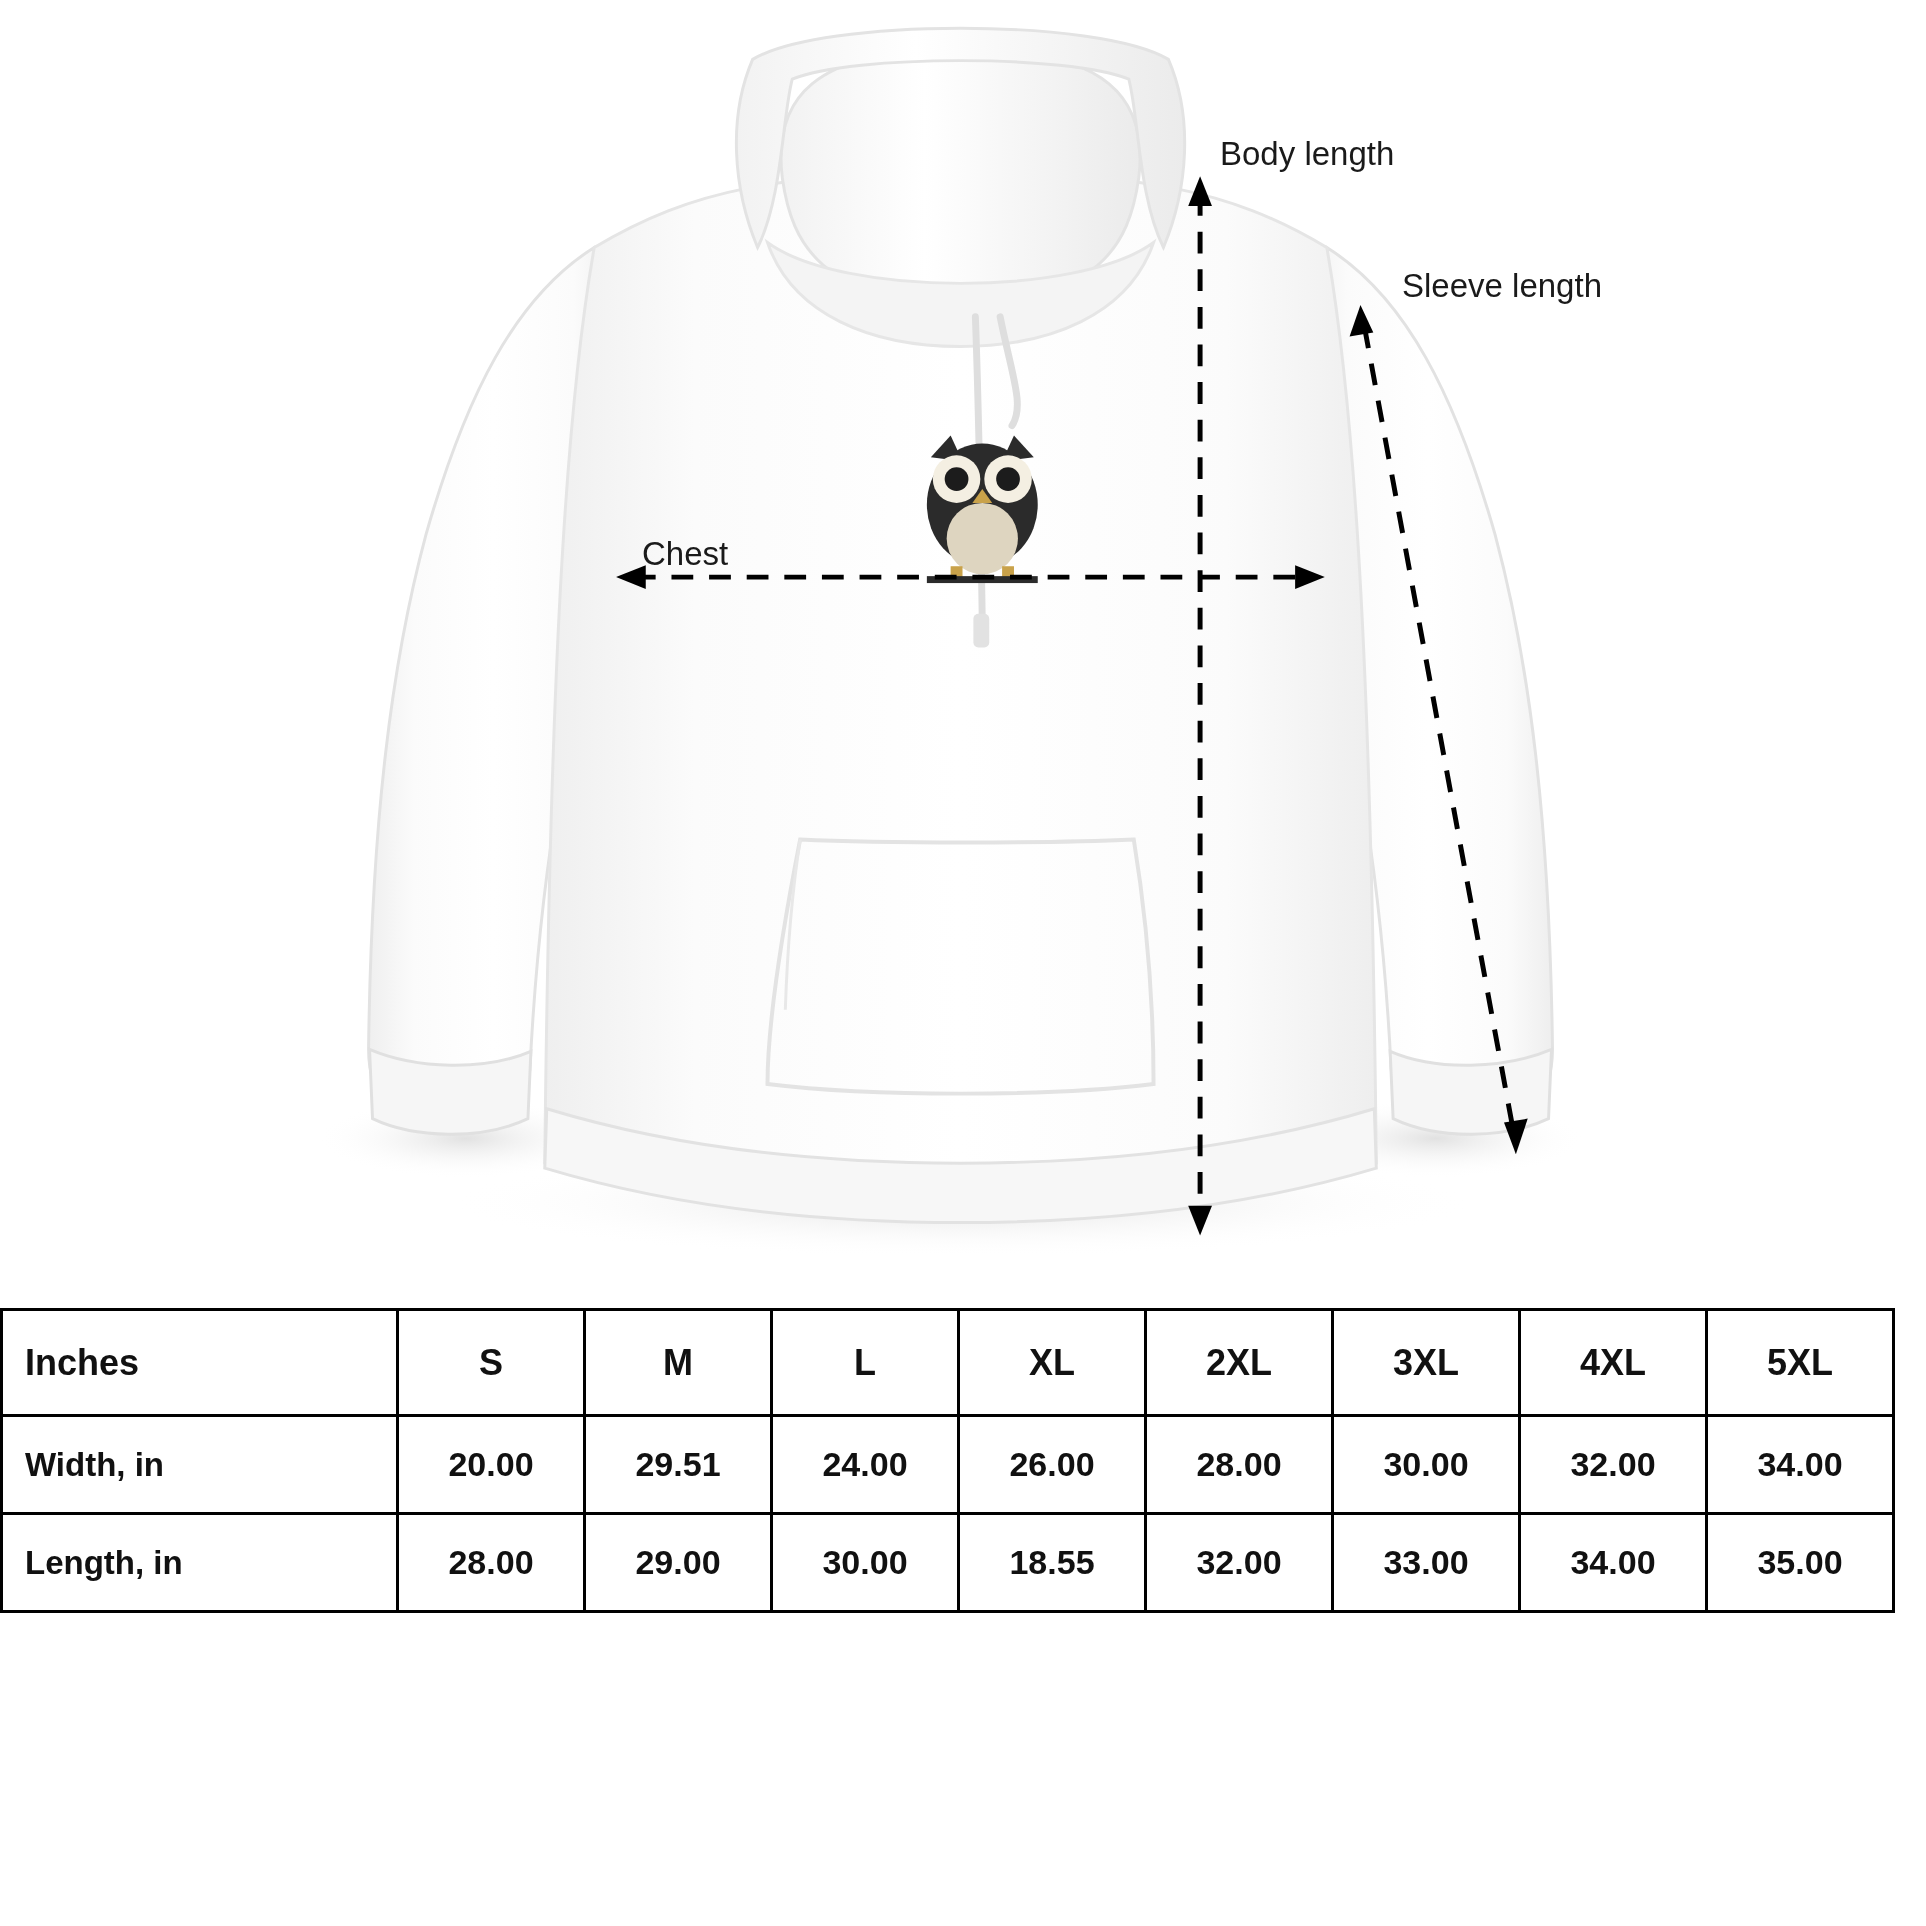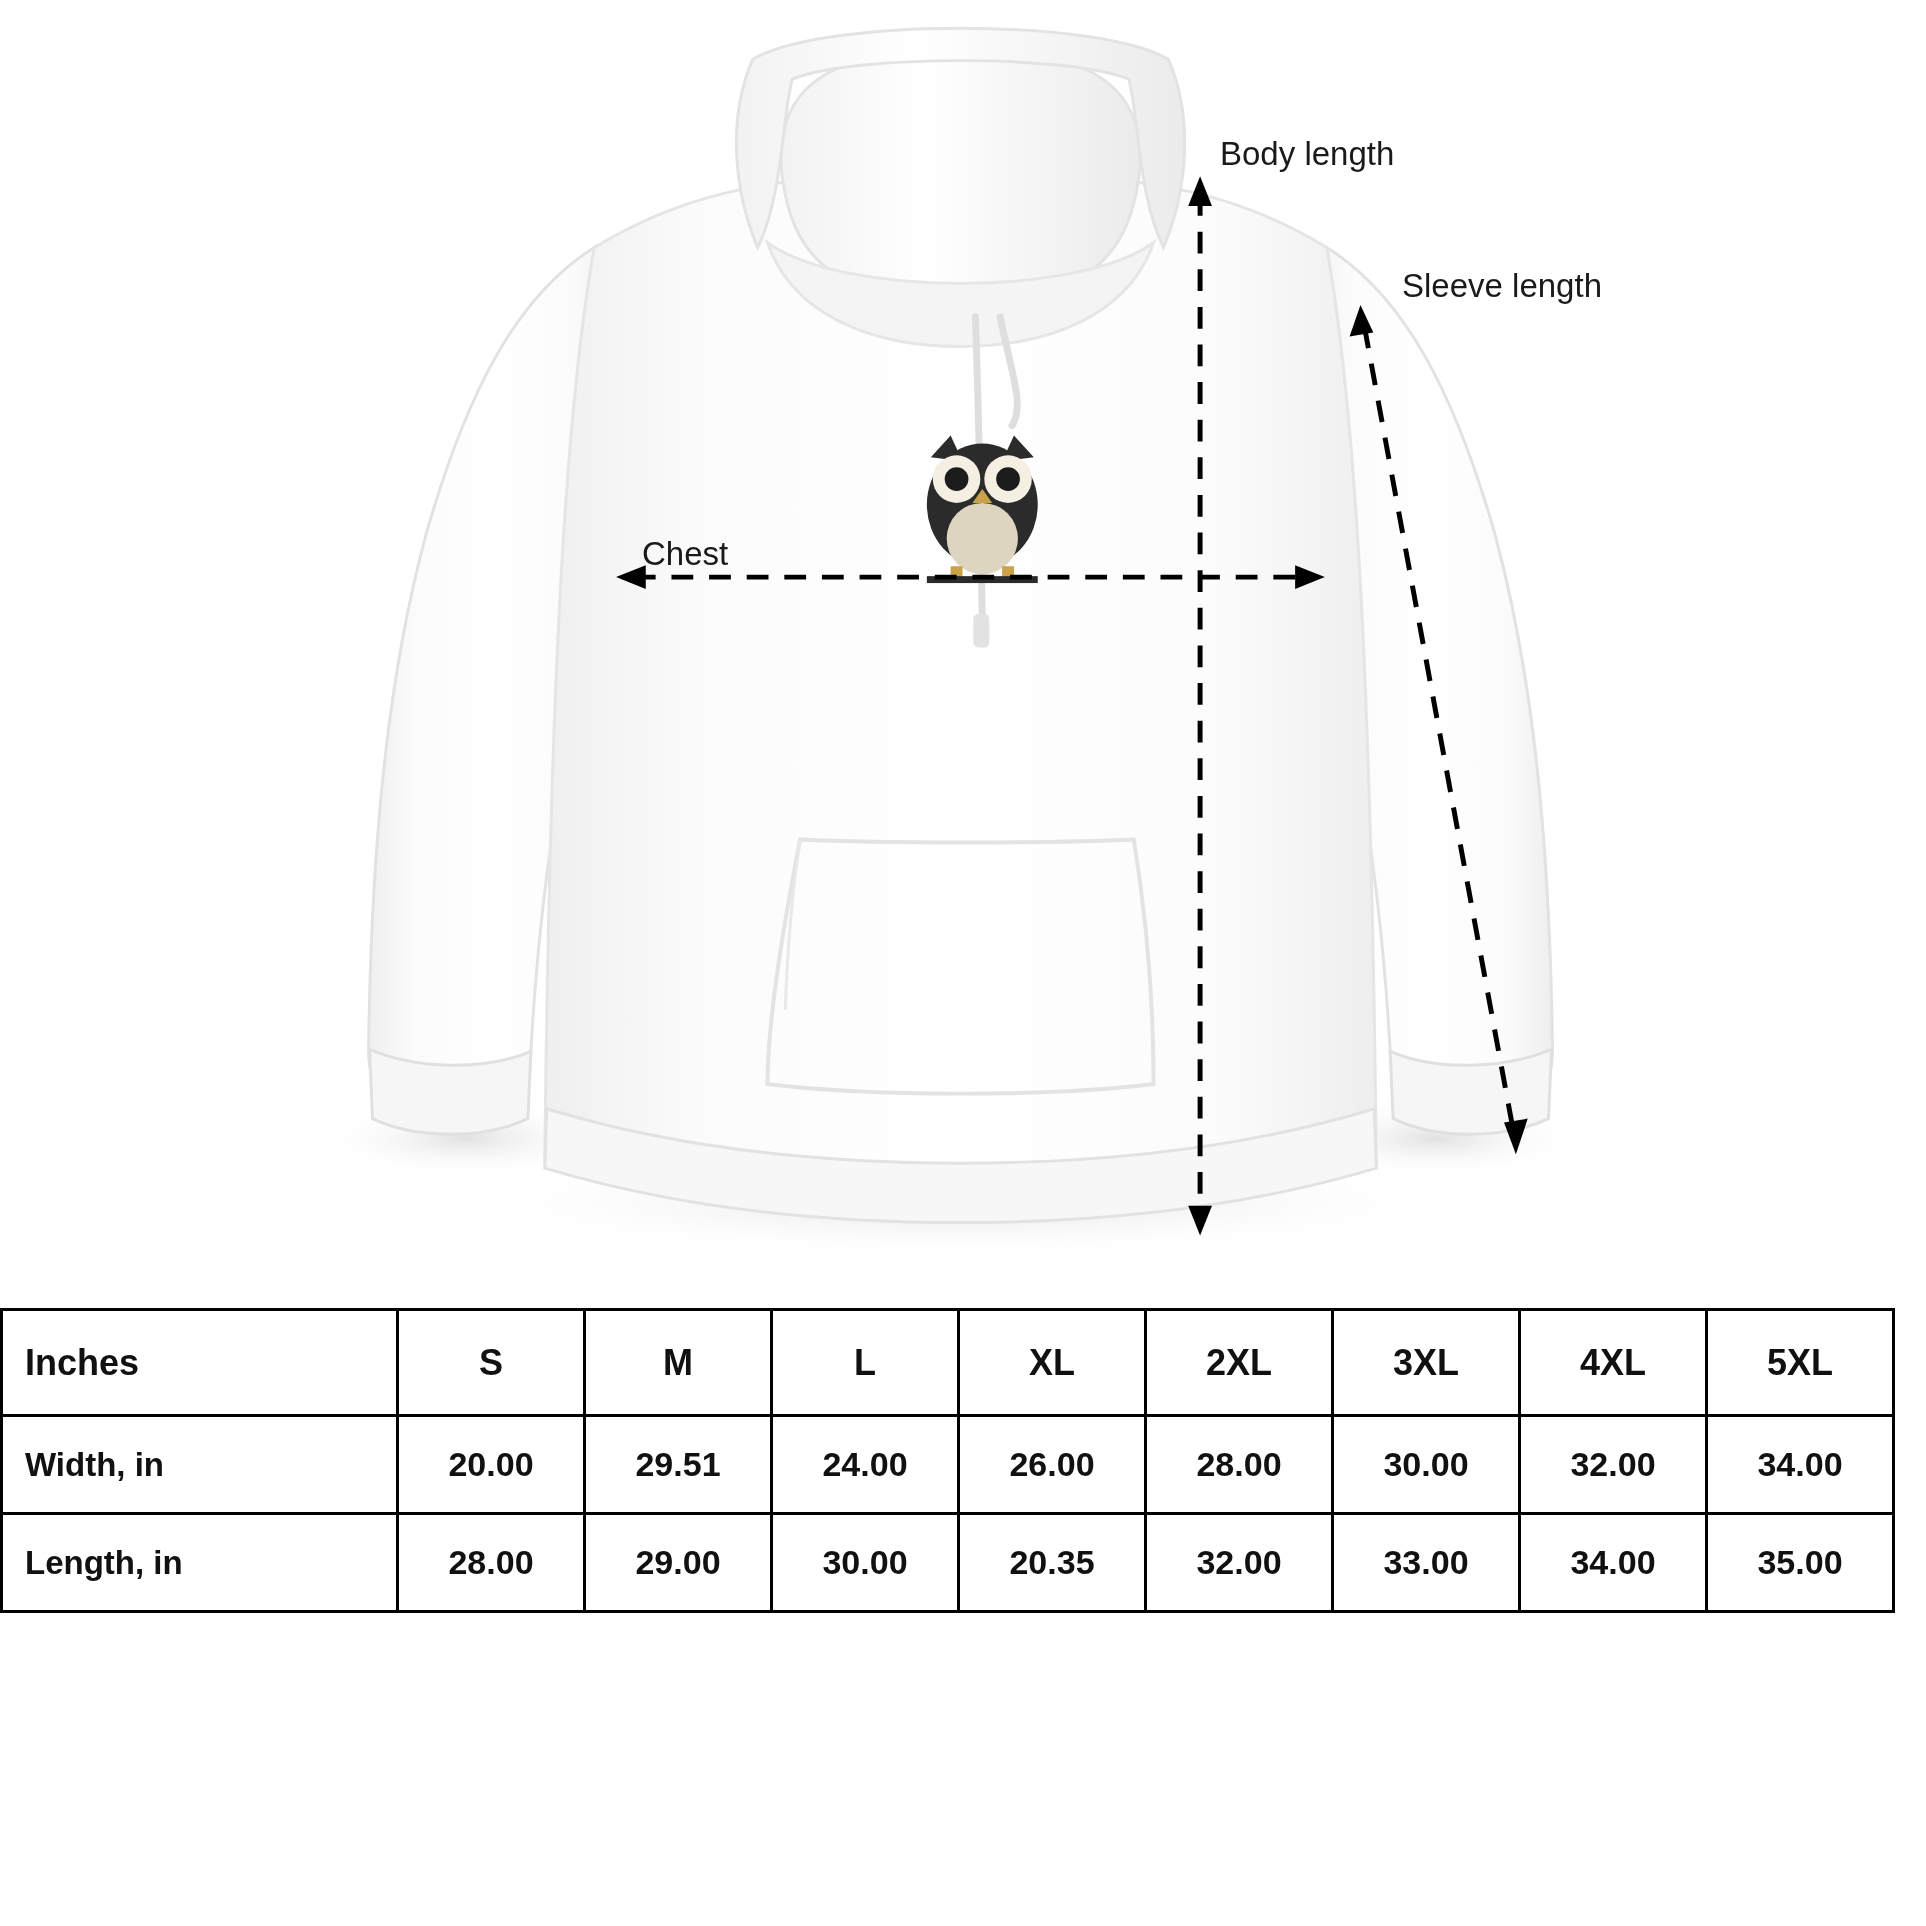--- a/index.html
+++ b/index.html
@@ -218,21 +218,21 @@
         <td>28.00</td>
         <td>30.00</td>
         <td>32.00</td>
         <td>34.00</td>
       </tr>
       <tr>
         <td class="row-label">Length, in</td>
         <td>28.00</td>
         <td>29.00</td>
         <td>30.00</td>
-        <td>20.35</td>
+        <td>18.55</td>
         <td>32.00</td>
         <td>33.00</td>
         <td>34.00</td>
         <td>35.00</td>
       </tr>
     </tbody>
   </table>
 </div>
 
 

